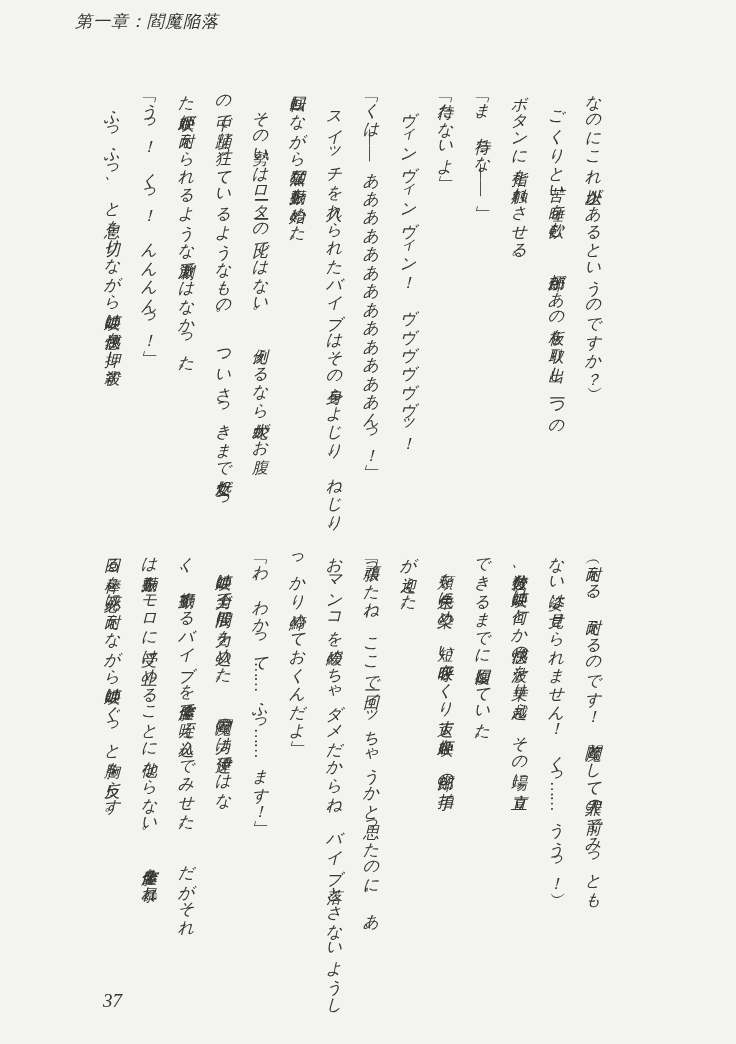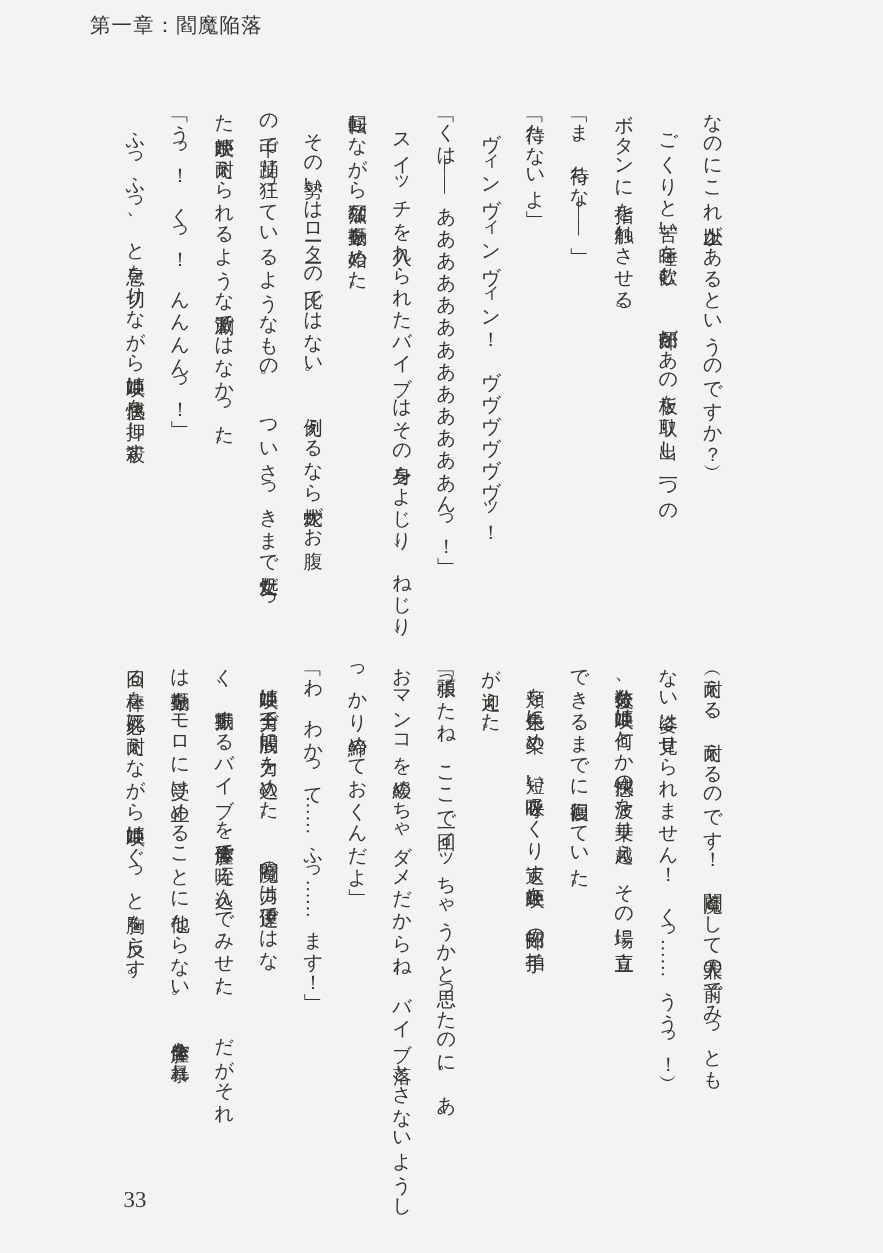--- a/index.html
+++ b/index.html
@@ -13,20 +13,21 @@
     height: 1044px;
     background: var(--paper);
     font-family: "Liberation Serif", "DejaVu Serif", serif;
   }
   .page {
     position: relative;
     width: 736px;
     height: 1040px;
     background: var(--paper);
     overflow: hidden;
+    font-style: italic;
   }
   .chapter-header {
     position: absolute;
     top: 10px;
     left: 75px;
     font-size: 17px;
     letter-spacing: 1px;
     color: var(--ink);
   }
   .vtext {
@@ -88,14 +89,14 @@
       <p class="vline" style="text-indent: 0.5em;">「頑張ったね、ここで一回イッちゃうかと思ったのに。あ、</p>
       <p class="vline" style="text-indent: 0em;">おマンコを緩めちゃダメだからね。バイブ落とさないようし</p>
       <p class="vline" style="text-indent: 0em;">っかり締めておくんだよ」</p>
       <p class="vline" style="text-indent: 0.5em;">「わ、わかって……ふっ……ます！」</p>
       <p class="vline" style="text-indent: 1em;">映姫は全力で股間に力を込めた。　閻魔の力は伊達ではな</p>
       <p class="vline" style="text-indent: 0em;">く、振動するバイブを膣全体で咥え込んでみせた。　だがそれ</p>
       <p class="vline" style="text-indent: 0em;">は振動をモロに受け止めることに他ならない。　膣全体を暴れ</p>
       <p class="vline" style="text-indent: 0em;">回る棒を必死に耐えながら映姫はぐっと胸を反らす。</p>
     </div>
 
-  <div class="page-number">33</div>
+  <div class="page-number">37</div>
 </div>
 
 </body></html>

